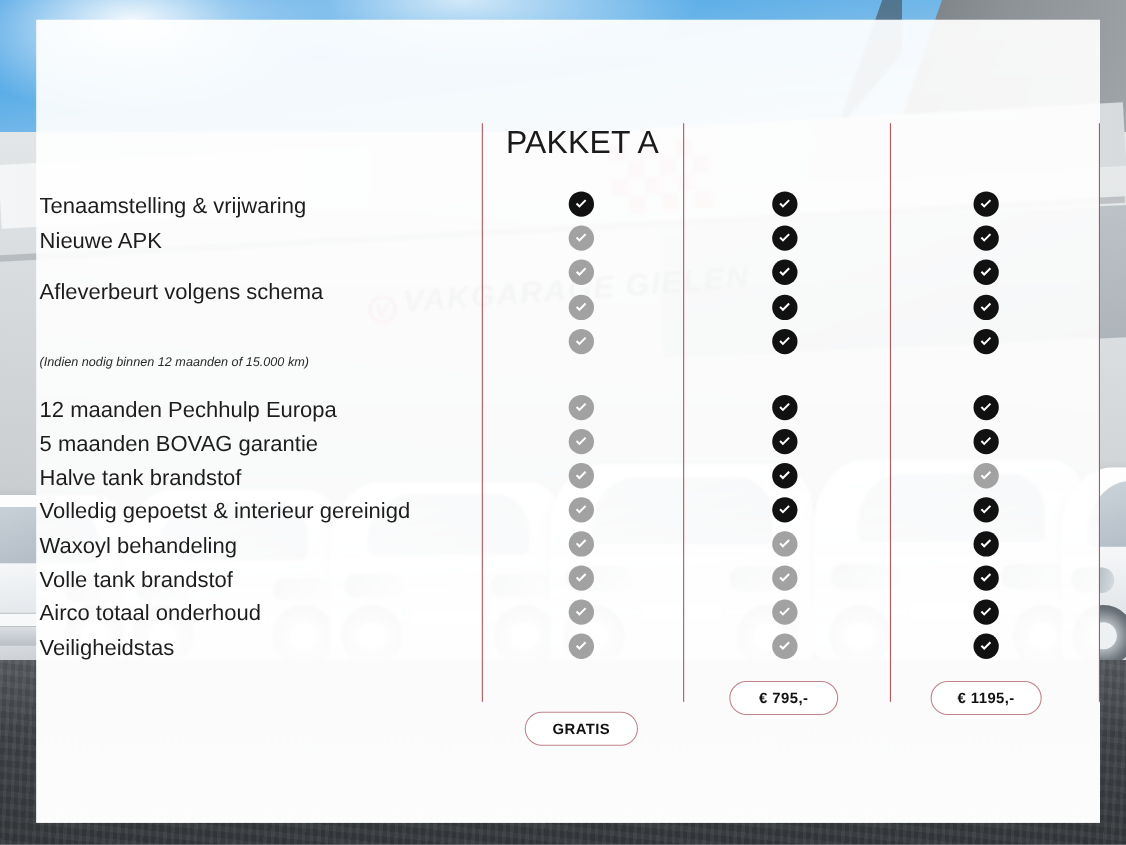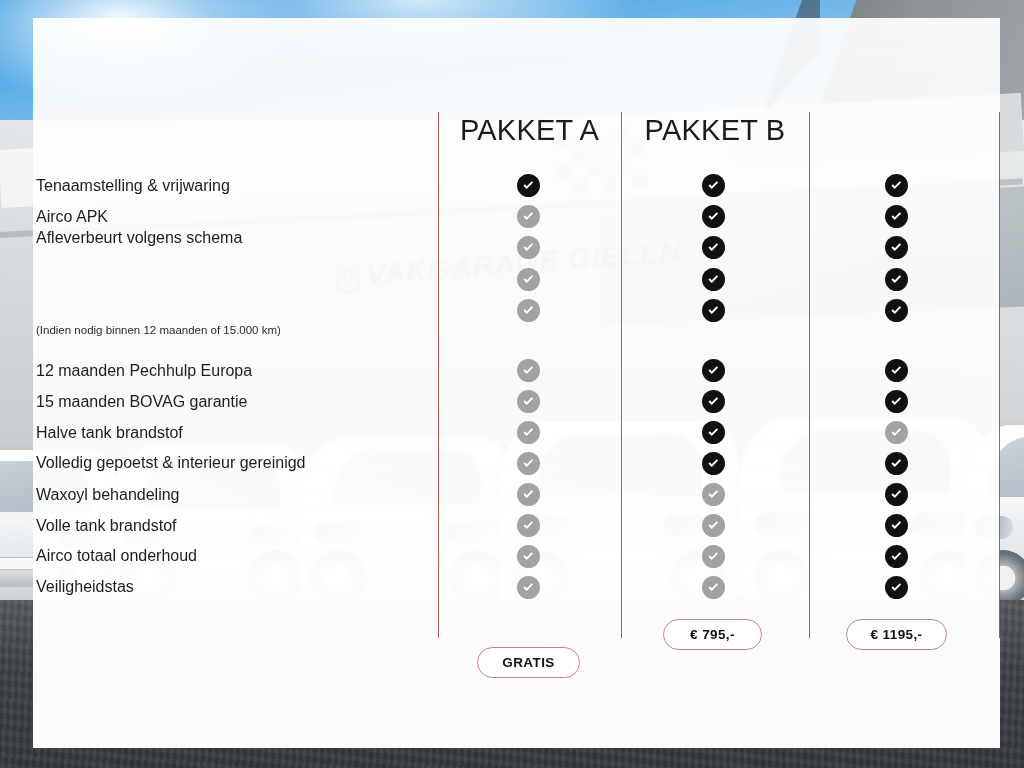--- a/index.html
+++ b/index.html
@@ -192,29 +192,30 @@
     white-space: nowrap;
   }
   .col-head.c0 { left: 438px; width: 183px; }
   .col-head.c1 { left: 621px; width: 188px; }
   .col-head.c2 { left: 809px; width: 190px; }
 
   
   .feat {
     position: absolute;
     left: 36px;
-    font-size: 16px;
+    font-size: 20px;
     color: #1d1d1d;
     white-space: nowrap;
     line-height: 1;
   }
   .feat-note {
     position: absolute;
     left: 36px;
     font-size: 11.5px;
+    font-style: italic;
     color: #2a2a2a;
     white-space: nowrap;
     line-height: 1;
     text-align: center;
   }
 
   
   .chk {
     position: absolute;
     width: 23px; height: 23px;
@@ -333,29 +334,28 @@
   <div id="card-fade"></div>
 
   <div id="table">
 
     <div class="vline v1"></div>
     <div class="vline v2"></div>
     <div class="vline v3"></div>
     <div class="vline v4"></div>
 
     <div class="col-head c0">PAKKET A</div>
-    <div class="col-head c1">PAKKET B</div>
 
     <div class="feat" style="top:178px">Tenaamstelling &amp; vrijwaring</div>
-    <div class="feat" style="top:209px">Airco APK</div>
-    <div class="feat" style="top:230px">Afleverbeurt volgens schema</div>
+    <div class="feat" style="top:209px">Nieuwe APK</div>
+    <div class="feat" style="top:256px">Afleverbeurt volgens schema</div>
     <div class="feat-note" style="top:325px">(Indien nodig binnen 12 maanden of 15.000 km)</div>
 
     <div class="feat" style="top:363px">12 maanden Pechhulp Europa</div>
-    <div class="feat" style="top:394px">15 maanden BOVAG garantie</div>
+    <div class="feat" style="top:394px">5 maanden BOVAG garantie</div>
     <div class="feat" style="top:425px">Halve tank brandstof</div>
     <div class="feat" style="top:455px">Volledig gepoetst &amp; interieur gereinigd</div>
     <div class="feat" style="top:487px">Waxoyl behandeling</div>
     <div class="feat" style="top:518px">Volle tank brandstof</div>
     <div class="feat" style="top:548px">Airco totaal onderhoud</div>
     <div class="feat" style="top:579px">Veiligheidstas</div>
 
     <div class="chk on" style="left:517px; top:174px">
         <svg viewBox="0 0 24 24">
           <path d="M9.2 17.4 4 12.2l2.1-2.1 3.1 3.1 8-8L19.3 7.2z"></path>

